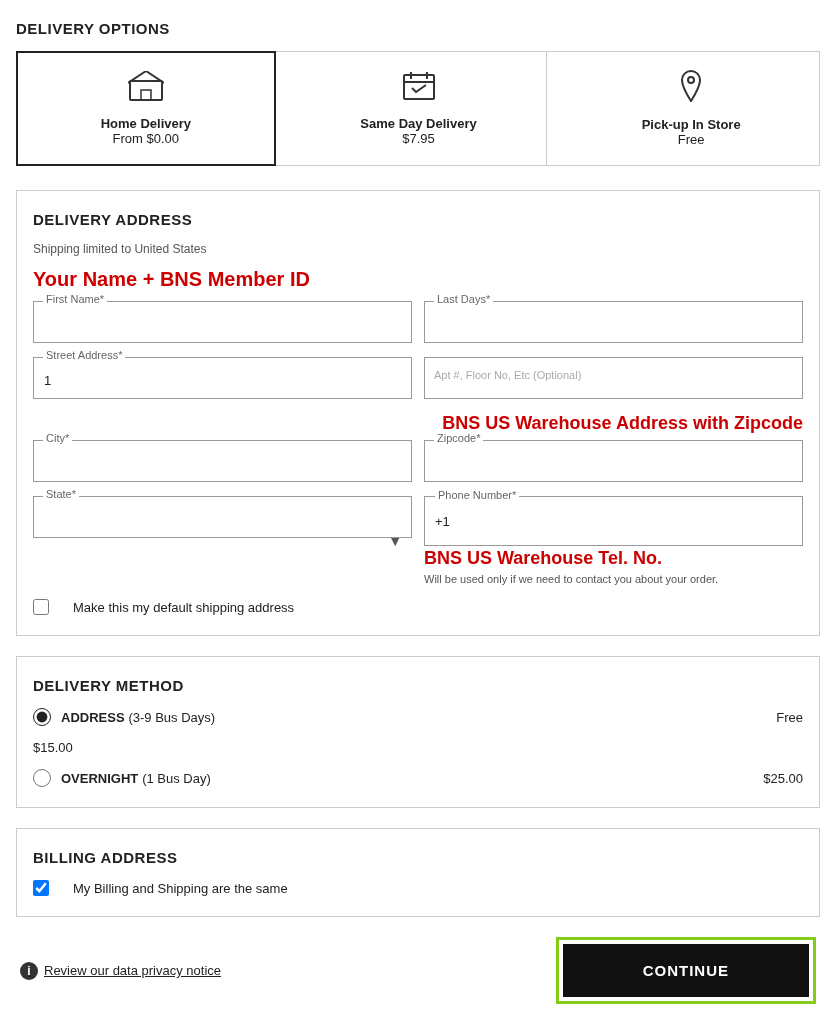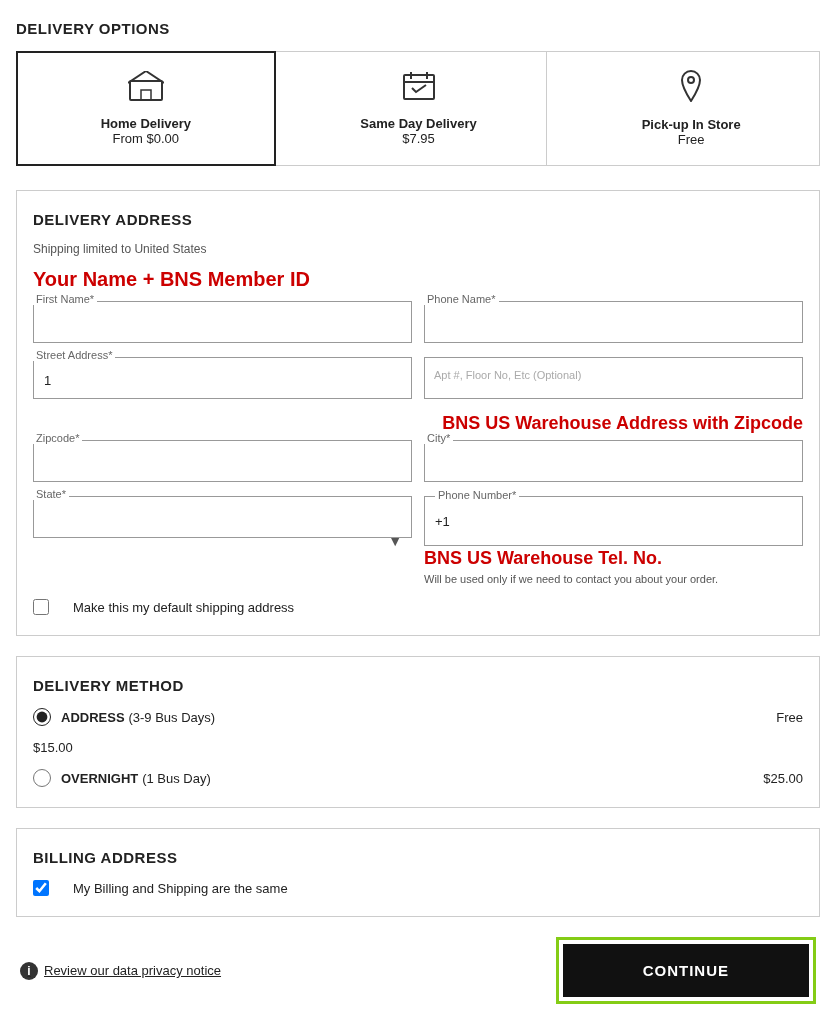--- a/index.html
+++ b/index.html
@@ -101,21 +101,21 @@
     }
 
     .form-group {
       flex: 1;
       position: relative;
     }
 
     .form-group label {
       position: absolute;
       top: 8px;
-      left: 0;
+      left: 10px;
       font-size: 12px;
       color: #666;
       pointer-events: none;
       transition: all 0.2s;
     }
 
     .form-group.has-value label,
     .form-group.has-placeholder label {
       top: -8px;
       background: #fff;
@@ -356,45 +356,45 @@
     <div class="shipping-limit">Shipping limited to United States</div>
 
     <span class="annotation-red">Your Name + BNS Member ID</span>
 
     <div class="form-row">
       <div class="form-group has-placeholder">
         <label>First Name*</label>
         <input type="text" placeholder="" style="">
       </div>
       <div class="form-group has-placeholder">
-        <label>Phone Name*</label>
+        <label>Last Days*</label>
         <input type="text" placeholder="" style="">
       </div>
     </div>
 
     <div class="form-row">
       <div class="form-group has-value">
         <label>Street Address*</label>
         <input type="text" value="1" style="">
       </div>
       <div class="form-group">
         <input type="text" placeholder="" style="color: rgb(170, 170, 170);">
         <label style="position:absolute;top:12px;left:10px;font-size:11px;color:#aaa;">Apt #, Floor No, Etc (Optional)</label>
       </div>
     </div>
 
     <span class="annotation-red-small">BNS US Warehouse Address with Zipcode</span>
 
     <div class="form-row">
       <div class="form-group has-placeholder">
+        <label>City*</label>
+        <input type="text" style="">
+      </div>
+      <div class="form-group has-placeholder">
         <label>Zipcode*</label>
-        <input type="text" style="">
-      </div>
-      <div class="form-group has-placeholder">
-        <label>City*</label>
         <input type="text" style="">
       </div>
     </div>
 
     <div class="form-row">
 
       <div class="form-group has-placeholder" style="position:relative;">
         <label>State*</label>
         <select>
           <option value=""></option>

